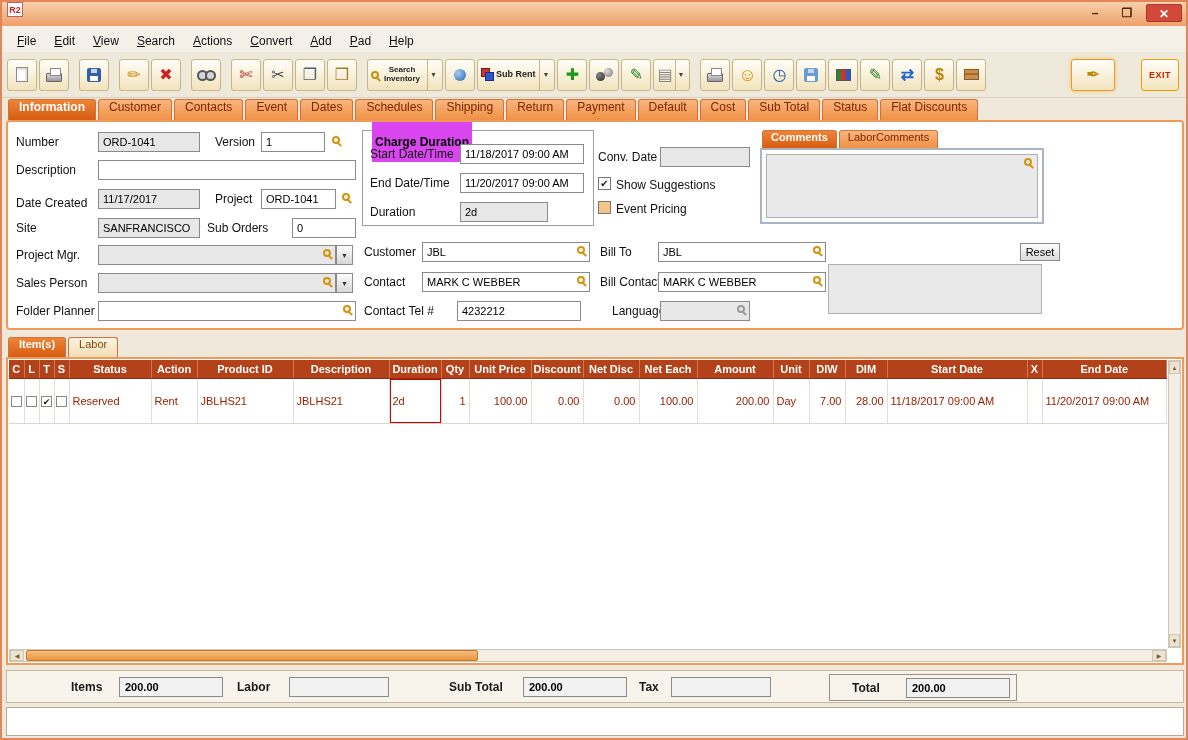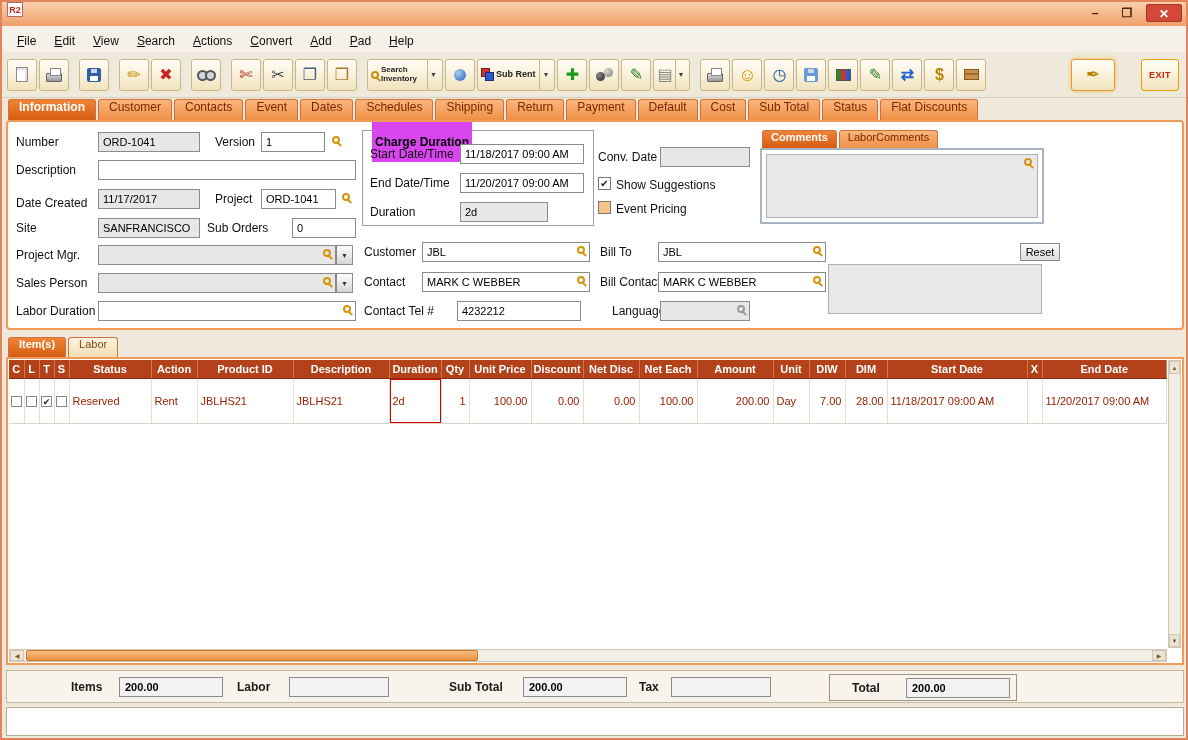--- a/index.html
+++ b/index.html
@@ -21,21 +21,21 @@
     border-bottom:1px solid #d8d0bf; display:flex; align-items:center; padding-left:6px; }
   .mitem { padding:3px 9px; font:12px "Liberation Sans",sans-serif; color:#111; cursor:default; }
 
   
   .toolbar { position:absolute; left:0; top:50px; right:0; height:46px; background:#efe9dc;
     border-bottom:1px solid #d8d0bf; display:flex; align-items:center; padding:0 5px; }
   .tbtn { height:32px; min-width:30px; display:flex; align-items:center; justify-content:center;
     background:linear-gradient(#fffef8,#f2e3bd); border:1px solid #c9b687; border-radius:3px; margin-right:2px; cursor:default; position:relative; }
   .tsp { width:8px; }
   .g { font-size:16px; line-height:1; }
-  .tb-label { font:bold 8px "Liberation Sans",sans-serif; color:#222; margin:0 2px; max-width:42px; line-height:1.1; }
+  .tb-label { font:bold 8px "Liberation Sans",sans-serif; color:#222; margin:0 2px; max-width:42px; text-align:center; line-height:1.1; }
   .caret { font-size:7px; color:#444; border-left:1px solid #c9b687; align-self:stretch; display:flex; align-items:center; padding:0 2px; margin-left:2px; }
   .tbtn.pen { width:44px; border:1px solid #e89a30; box-shadow:0 0 4px #f0c060; margin-left:0; }
   .tbtn.exit { width:38px; border:1px solid #e8a000; }
   .exit-txt { font:bold 9px "Liberation Sans",sans-serif; color:#cc2200; letter-spacing:0.5px; }
   .flexsp { flex:1; }
 
   
   .icon-page { width:12px; height:15px; background:#fff; border:1px solid #8a8a8a; box-shadow:inset -2px 2px 0 #e2e2e2; }
   .icon-printer { position:relative; width:16px; height:9px; margin-top:6px; background:linear-gradient(#dcdce0,#96969c); border:1px solid #666; border-radius:1px; }
   .icon-printer::before { content:""; position:absolute; left:3px; top:-6px; width:9px; height:6px; background:#fff; border:1px solid #888; }
@@ -305,21 +305,21 @@
     <div class="dd" style="left:328px;top:123px">
         <span>▼</span>
       </div>
 
     <span class="lbl" style="left:8px;top:154px">Sales Person</span>
     <div class="fld ro" style="left:90px;top:151px;width:238px"><span class="fval"></span><span class="mag"></span></div>
     <div class="dd" style="left:328px;top:151px">
         <span>▼</span>
       </div>
 
-    <span class="lbl" style="left:8px;top:182px">Labor Duration</span>
+    <span class="lbl" style="left:8px;top:182px">Folder Planner</span>
     <div class="fld" style="left:90px;top:179px;width:258px"><span class="fval"></span><span class="mag"></span></div>
 
     <div class="grp" style="left:354px;top:8px;width:232px;height:96px"></div>
     <span class="grp-title" style="left:364px;top:0px">Charge Duration</span>
     <span class="lbl" style="left:362px;top:25px">Start Date/Time</span>
     <div class="fld" style="left:452px;top:22px;width:124px"><span class="fval">11/18/2017 09:00 AM</span></div>
     <span class="lbl" style="left:362px;top:54px">End Date/Time</span>
     <div class="fld" style="left:452px;top:51px;width:124px"><span class="fval">11/20/2017 09:00 AM</span></div>
     <span class="lbl" style="left:362px;top:83px">Duration</span>
     <div class="fld ro" style="left:452px;top:80px;width:88px"><span class="fval">2d</span></div>

